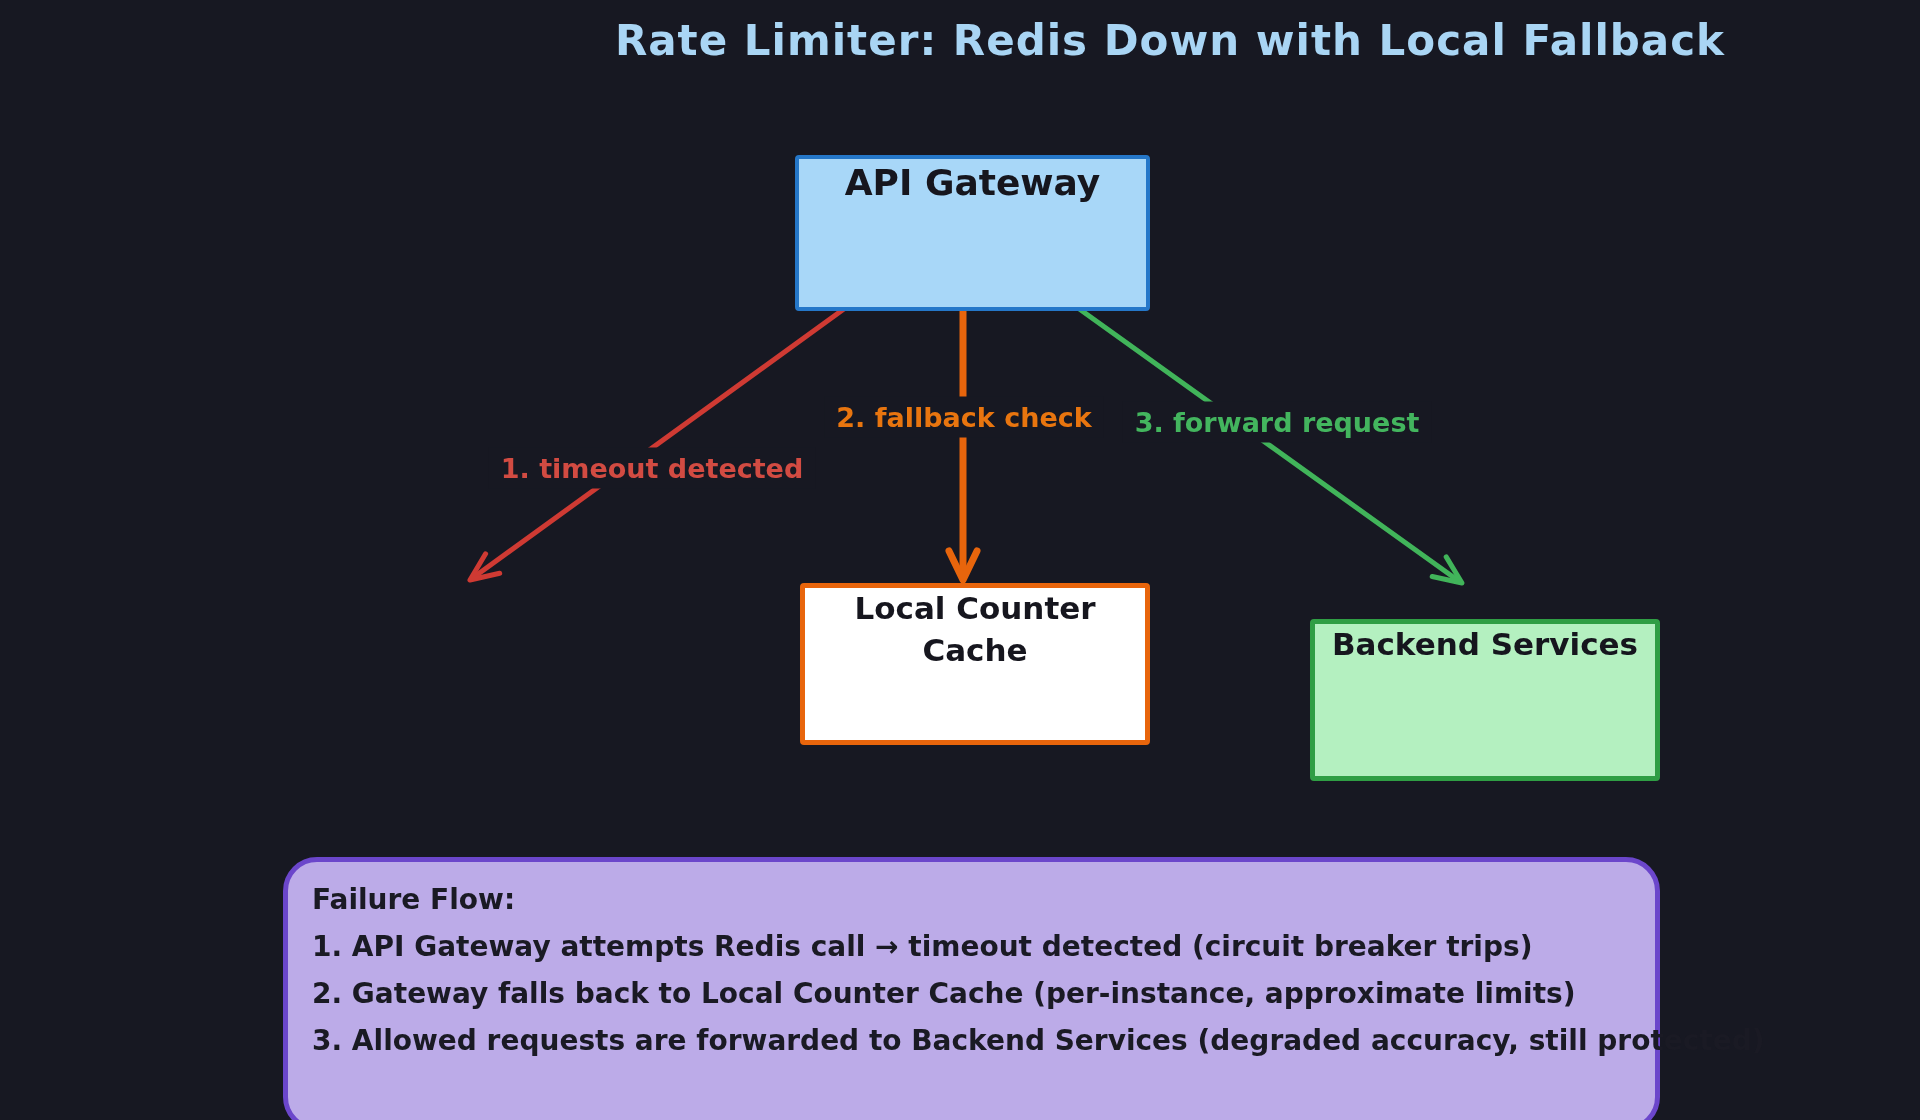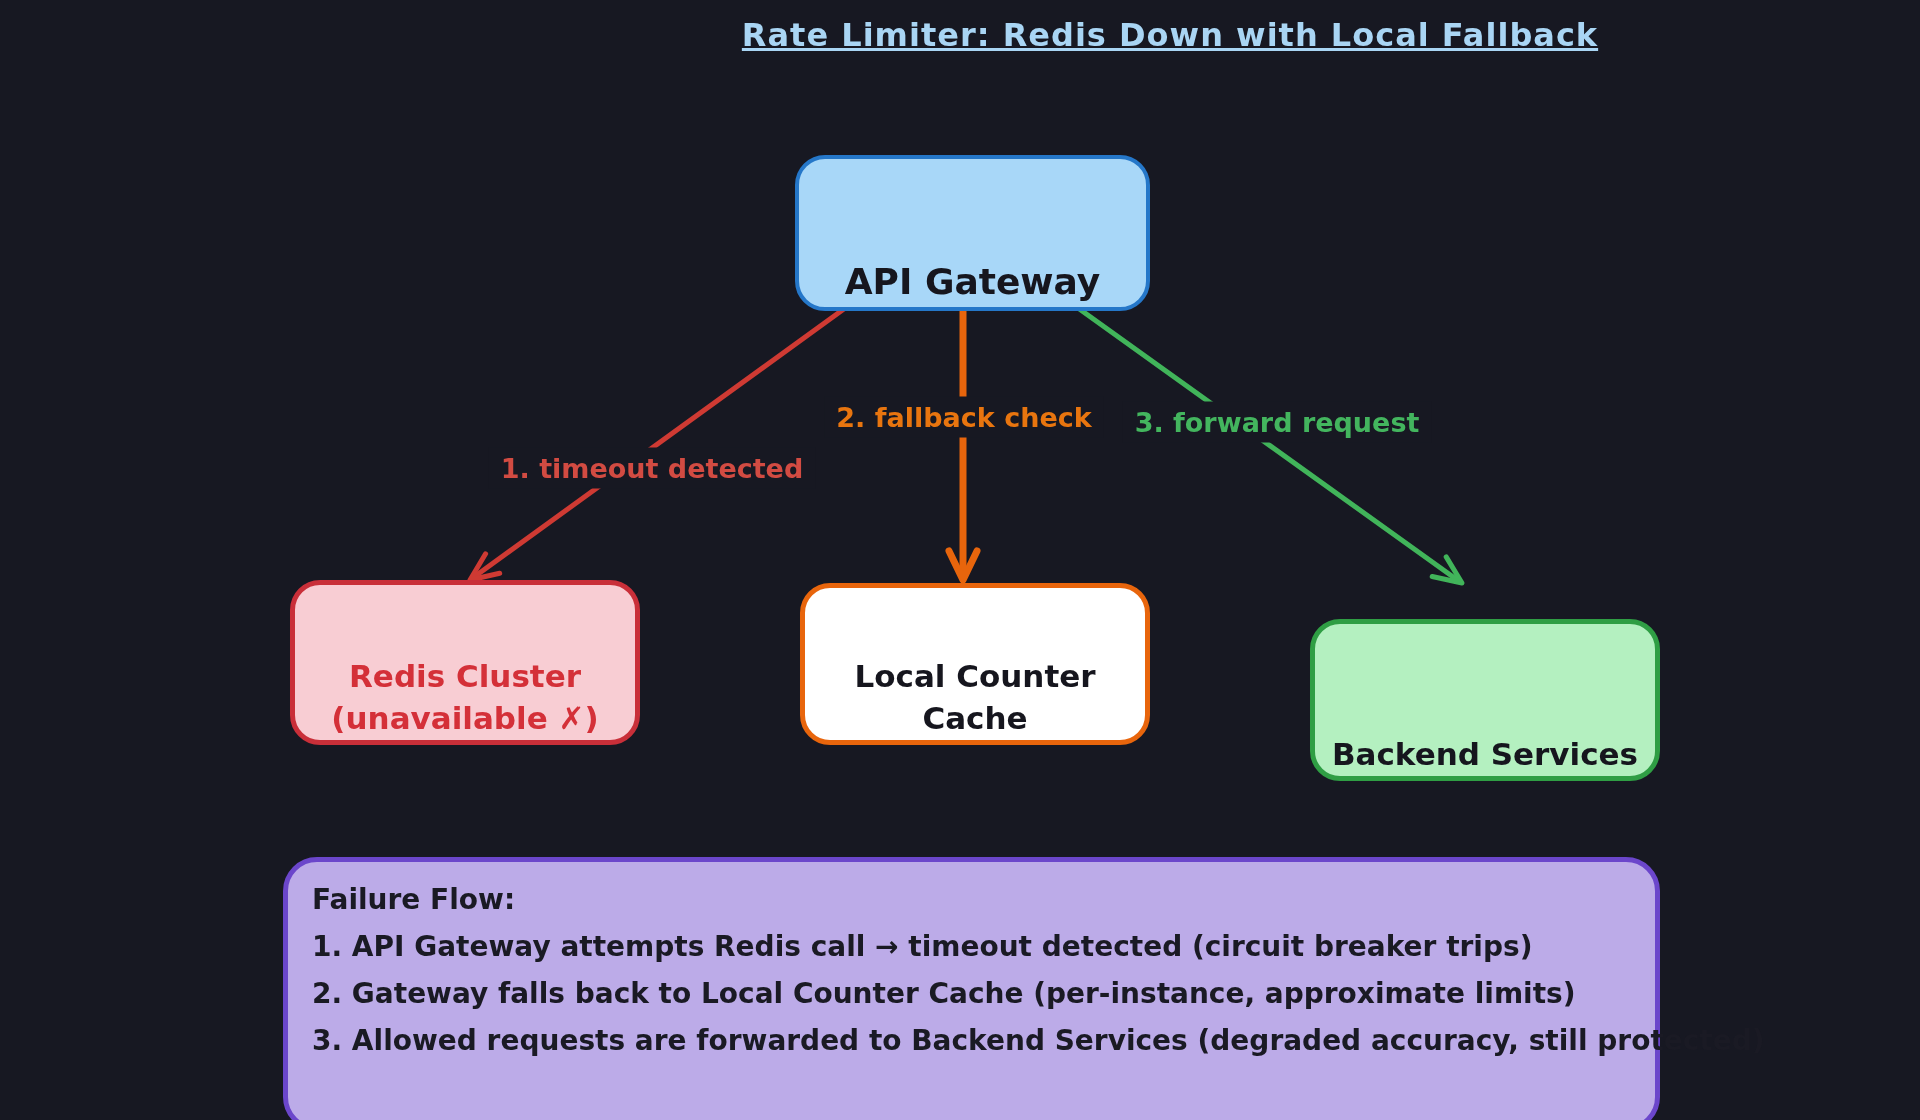--- a/index.html
+++ b/index.html
@@ -15,45 +15,44 @@
     overflow: hidden;
     font-family: "DejaVu Sans", "Liberation Sans", sans-serif;
   }
 
   .diagram-title {
     position: absolute;
     left: 430px;
     top: 16px;
     width: 1480px;
     text-align: center;
-    font-size: 32px;
+    font-size: 42px;
     font-weight: 700;
     letter-spacing: 1px;
     color: #a9d5f4;
     white-space: nowrap;
-    text-decoration: underline;
   }
 
   .arrows-layer {
     position: absolute;
     left: 0;
     top: 0;
     width: 1920px;
     height: 1120px;
   }
 
   .node {
     position: absolute;
     box-sizing: border-box;
     display: flex;
     flex-direction: column;
     align-items: center;
-    justify-content: flex-end;
+    justify-content: flex-start;
     text-align: center;
-    border-radius: 30px;
+    border-radius: 4px;
     font-weight: 700;
     line-height: 1.35;
   }
   .node-api {
     left: 795px; top: 155px; width: 355px; height: 156px;
     background: #a8d7f8;
     border: 4px solid #2577c9;
     color: #16161e;
     font-size: 36px;
   }
@@ -131,24 +130,20 @@
   </svg>
 
   <div class="edge-label edge-label-timeout">1. timeout detected</div>
   <div class="edge-label edge-label-fallback">2. fallback check</div>
   <div class="edge-label edge-label-forward">3. forward request</div>
 
   <div class="node node-api">
     <div>API Gateway</div>
   </div>
 
-  <div class="node node-redis">
-    <div>Redis Cluster</div>
-    <div>(unavailable ✗)</div>
-  </div>
 
   <div class="node node-local">
     <div>Local Counter</div>
     <div>Cache</div>
   </div>
 
   <div class="node node-backend">
     <div>Backend Services</div>
   </div>
 

